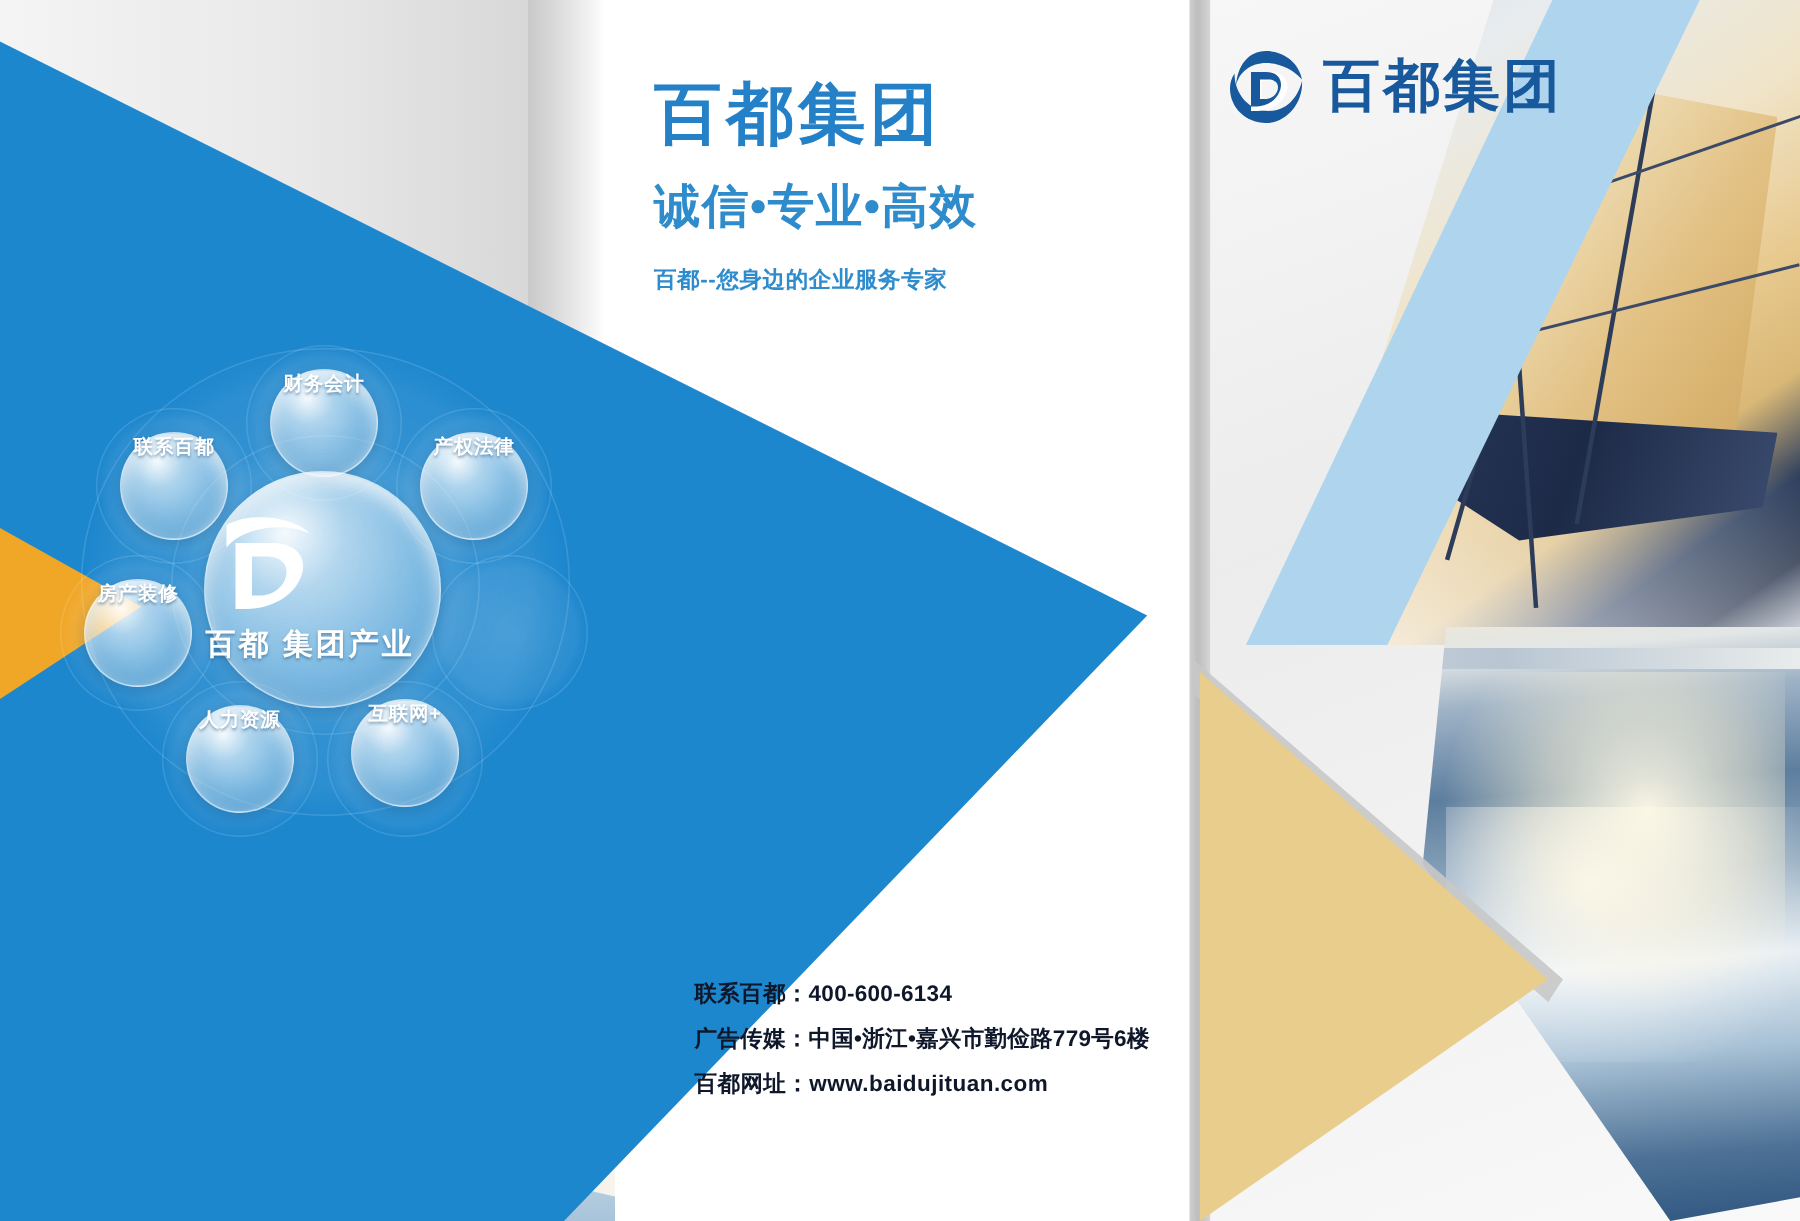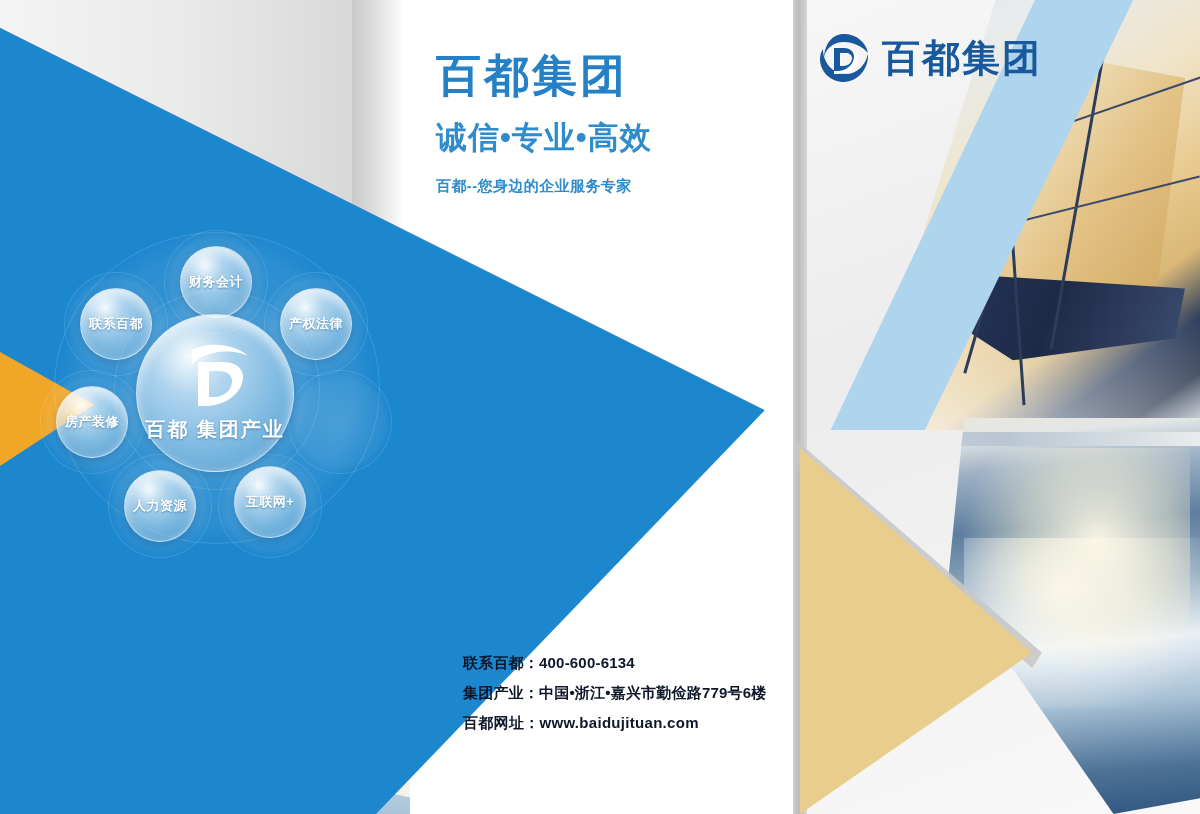--- a/index.html
+++ b/index.html
@@ -141,21 +141,21 @@
 
   
   .bubbles { position:absolute; left:36px; top:222px; width:360px; height:330px; }
   .halo {
     position:absolute; border-radius:50%;
     background:radial-gradient(circle at 50% 50%, rgba(255,255,255,.14) 0%, rgba(255,255,255,.07) 60%, rgba(255,255,255,0) 72%);
     border:1px solid rgba(255,255,255,.13);
   }
   .bub {
     position:absolute; border-radius:50%;
-    display:flex; align-items:center; justify-content:center;
+    display:flex; justify-content:center;
     background:
       radial-gradient(circle at 34% 26%, rgba(255,255,255,.95) 0%, rgba(255,255,255,.55) 26%, rgba(228,240,248,.42) 52%, rgba(196,222,240,.32) 74%, rgba(255,255,255,.5) 100%);
     box-shadow:
       inset 0 -7px 16px rgba(120,170,205,.38),
       inset 0 6px 12px rgba(255,255,255,.85),
       0 3px 9px rgba(10,60,105,.22);
     border:1px solid rgba(255,255,255,.55);
   }
   .bub .lbl {
     color:#ffffff; font-weight:700; letter-spacing:.5px;
@@ -292,21 +292,21 @@
   </div>
 
   <div class="headline-wrap">
     <div class="headline">百都集团</div>
     <div class="subline">诚信•专业•高效</div>
     <div class="tagline">百都--您身边的企业服务专家</div>
   </div>
 
   <div class="contact">
     <div class="row">联系百都：400-600-6134</div>
-    <div class="row">集团产业：中国•浙江•嘉兴市勤俭路779号6楼</div>
+    <div class="row">广告传媒：中国•浙江•嘉兴市勤俭路779号6楼</div>
     <div class="row url">百都网址：www.baidujituan.com</div>
   </div>
 
   <div class="brand">
     <span class="dmark">
       <svg width="52" height="52" viewBox="0 0 52 52" aria-hidden="true">
         <path d="M26 2 C38 2, 48 10, 50 21 C44 14, 35 10, 26 10 C16 10, 8 16, 6 25 C7 12, 14 2, 26 2 Z" fill="#17599c"></path>
         <path d="M50 22 C51 36, 40 50, 26 50 C13 50, 2 40, 2 27 C2 23, 3 20, 5 17
                  C5 31, 15 42, 28 42 C39 42, 47 34, 50 22 Z" fill="#17599c"></path>
         <path d="M16 16 L28 16 C38 16, 43 23, 39 31 C36 38, 28 42, 20 42 L16 42 Z

